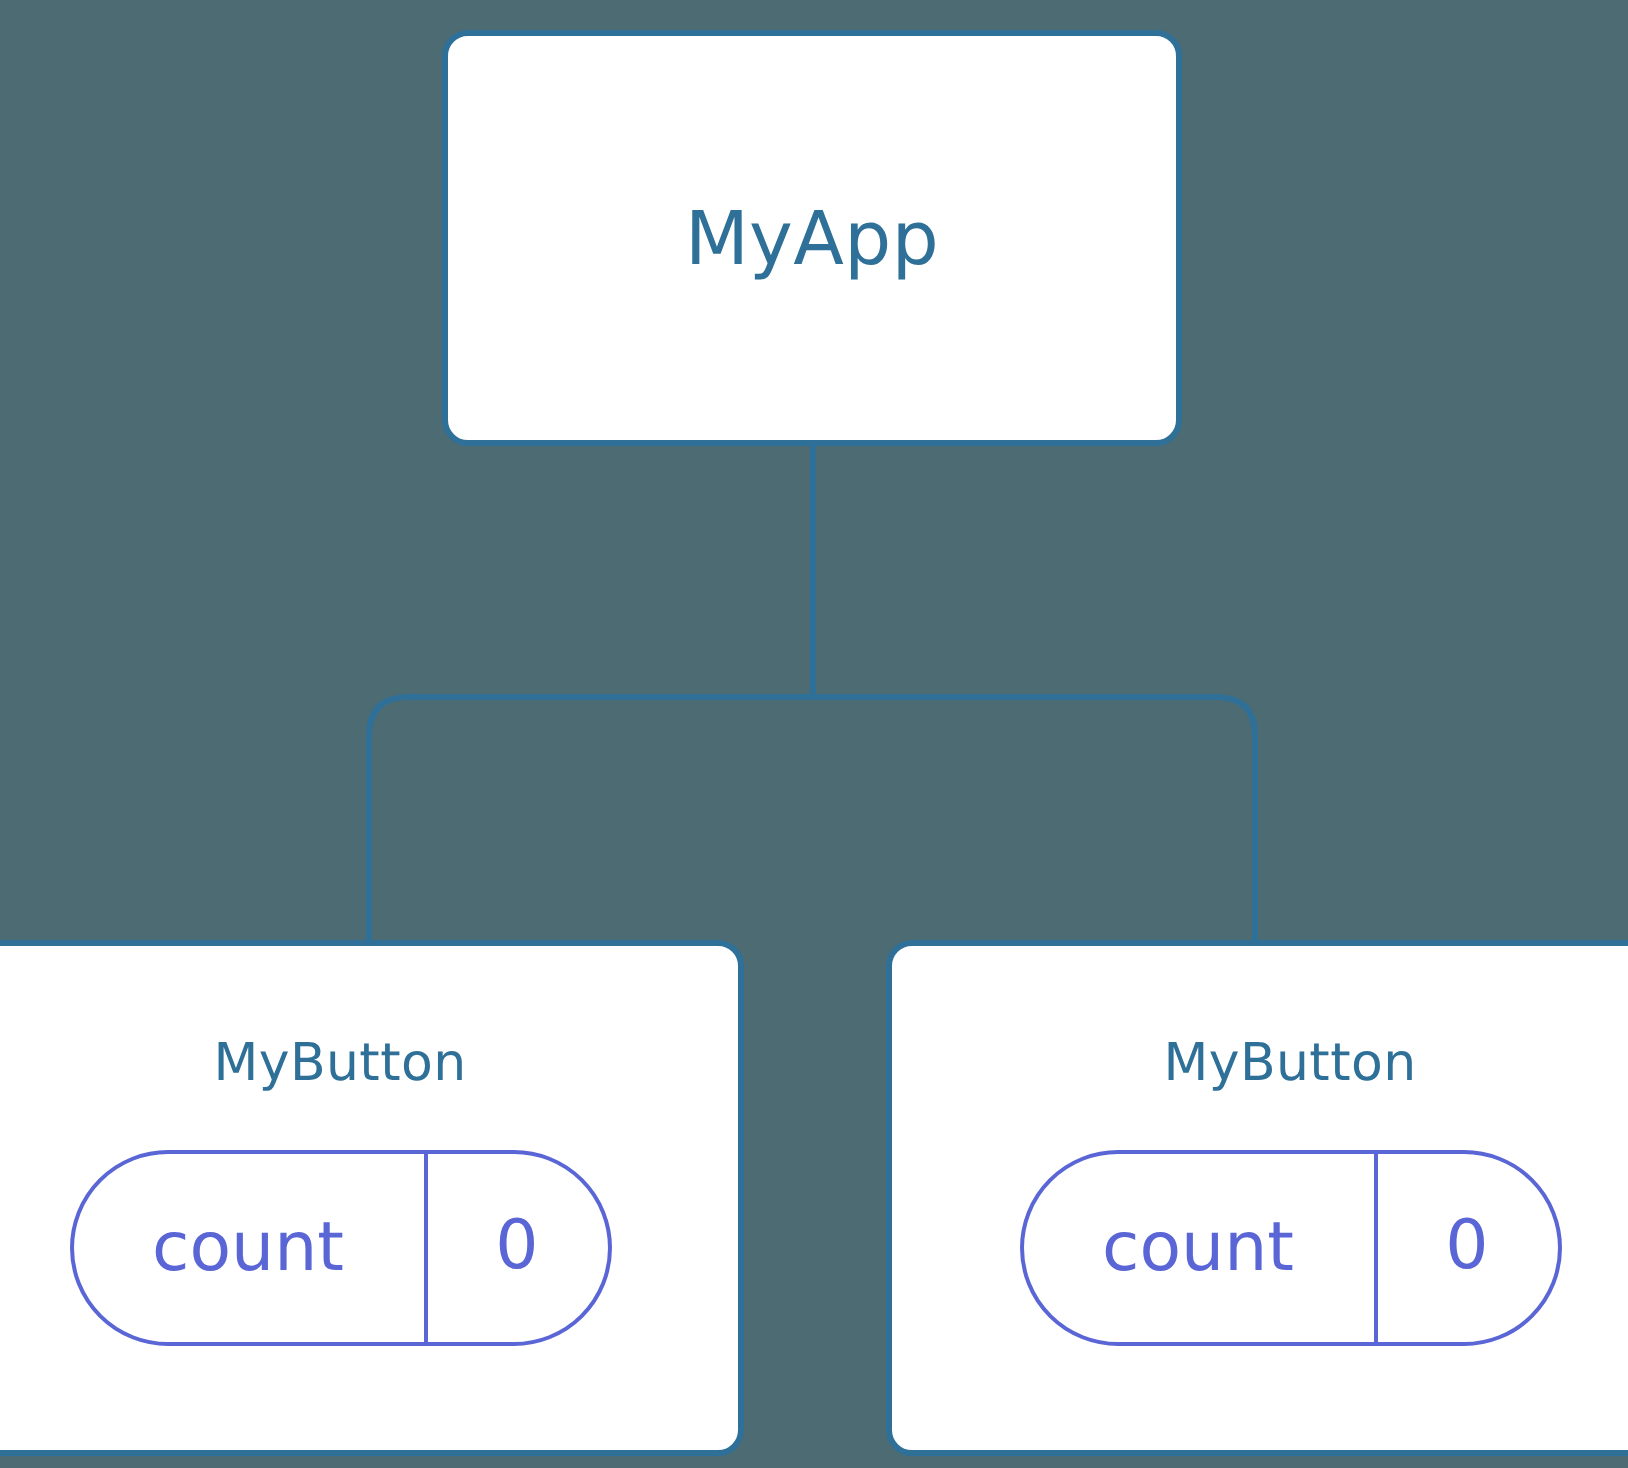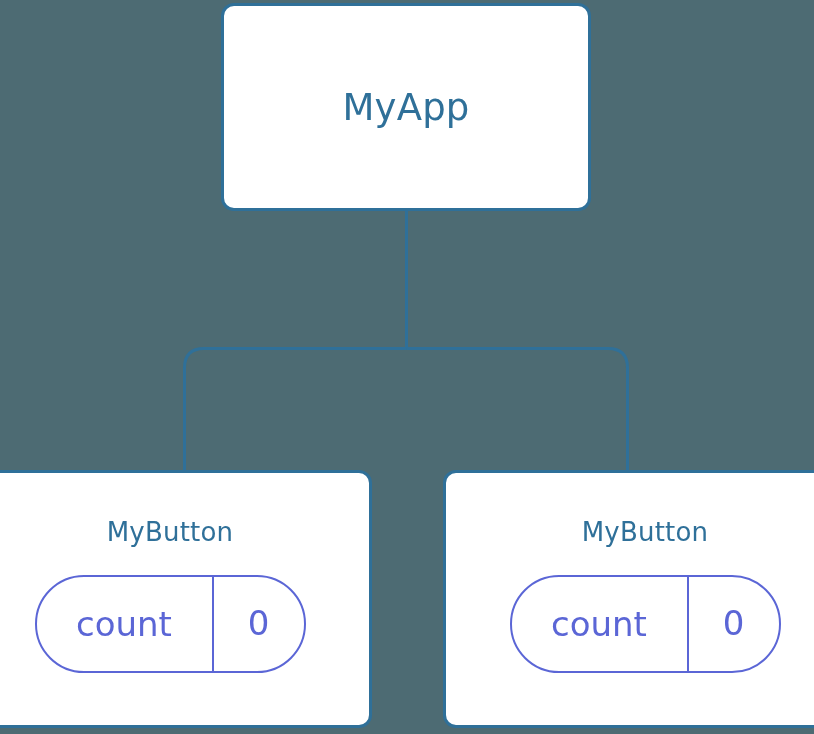--- a/index.html
+++ b/index.html
@@ -34,21 +34,21 @@
     background: #ffffff;
     border: 3px solid #2f7099;
     border-radius: 13px;
     box-sizing: border-box;
     display: flex;
     flex-direction: column;
     align-items: center;
   }
   .node-root {
     left: 221px;
-    top: 3px;
+    top: 15px;
     width: 370px;
     height: 208px;
     justify-content: center;
   }
   .node-leaf {
     top: 470px;
     height: 258px;
     justify-content: flex-start;
   }
   

